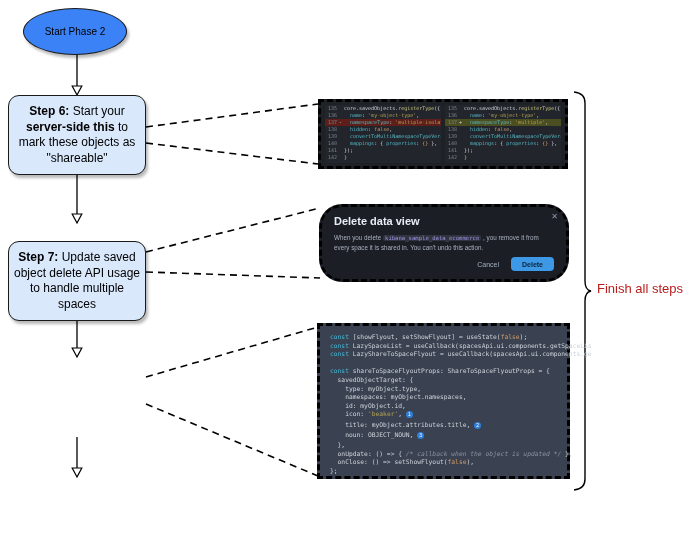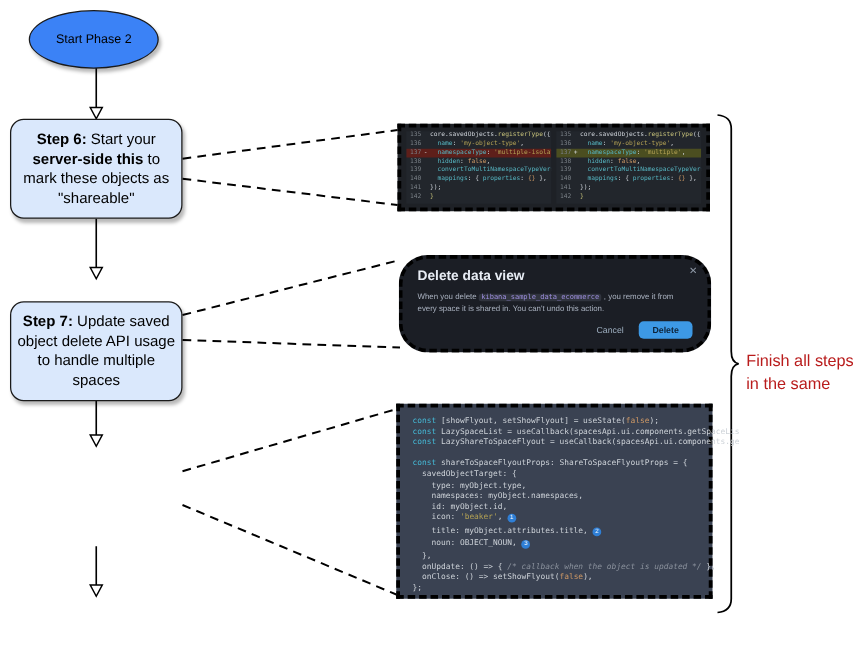--- a/index.html
+++ b/index.html
@@ -231,16 +231,15 @@
       <div class="cline spaced"><span class="tk-plain">    title: myObject.attributes.title, </span><span class="badge">2</span></div>
       <div class="cline spaced"><span class="tk-plain">    noun: OBJECT_NOUN, </span><span class="badge">3</span></div>
       <div class="cline "><span class="tk-plain">  },</span></div>
       <div class="cline "><span class="tk-plain">  onUpdate: () =&gt; { </span><span class="tk-cmt">/* callback when the object is updated */</span><span class="tk-plain"> },</span></div>
       <div class="cline "><span class="tk-plain">  onClose: () =&gt; setShowFlyout(</span><span class="tk-bool">false</span><span class="tk-plain">),</span></div>
       <div class="cline "><span class="tk-plain">};</span></div>
     </div>
 
   <div id="brace-note">
       <div>Finish all steps</div>
-      <div>in the same</div>
     </div>
 
 </div>
 
 </body></html>

